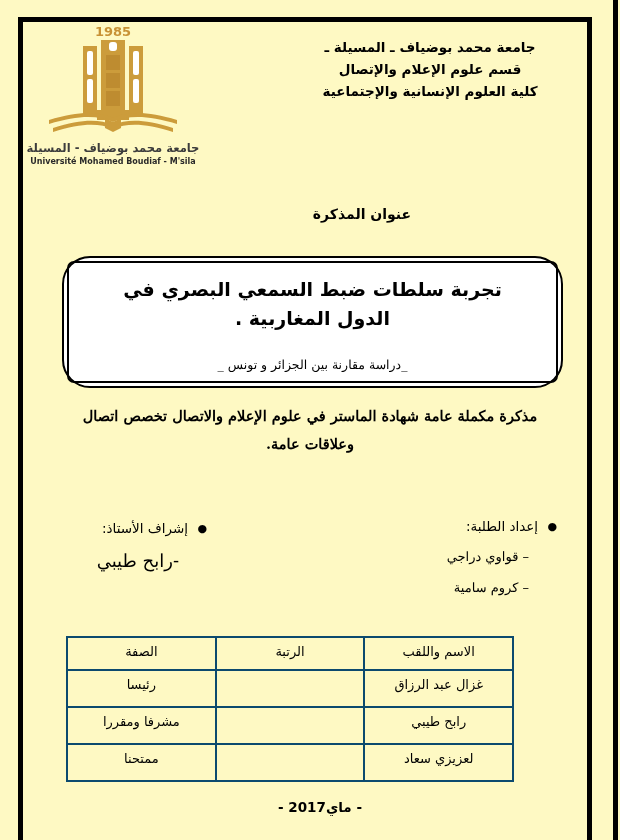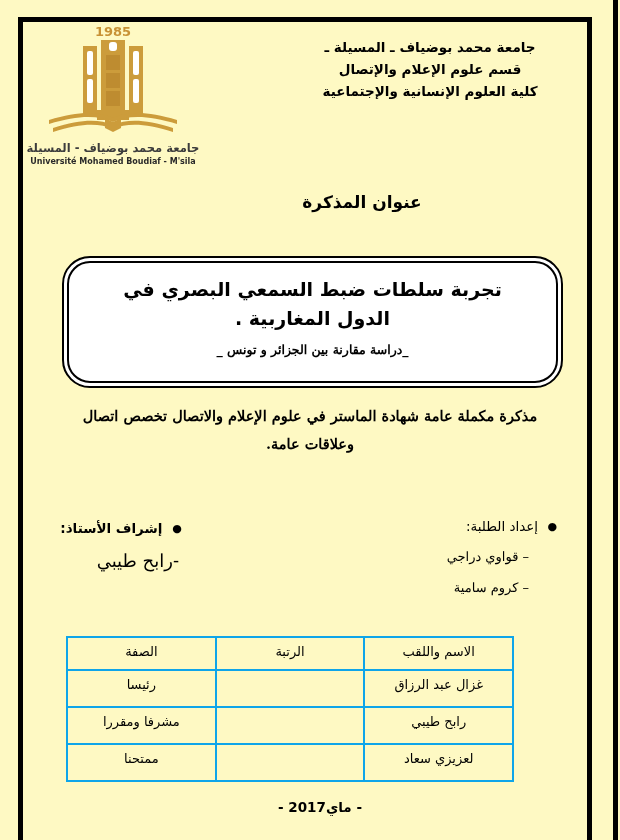--- a/index.html
+++ b/index.html
@@ -16,63 +16,63 @@
   .logo-block { position:absolute; left:26px; top:24px; width:174px; text-align:center; }
   .logo-caption-ar { font-size:11.5px; font-weight:bold; color:#3c3c3c; direction:rtl; margin-top:1px; }
   .logo-caption-fr { font-size:8px; font-weight:bold; color:#2a2a2a; margin-top:2px; }
 
   .org-header {
     position:absolute; left:268px; top:36px; width:324px; text-align:center;
     direction:rtl; font-weight:bold; font-size:13.5px; line-height:22px;
   }
 
   .memo-label {
-    position:absolute; left:252px; top:192px; width:220px; text-align:center;
-    direction:rtl; font-weight:bold; font-size:17px;
+    position:absolute; left:252px; top:206px; width:220px; text-align:center;
+    direction:rtl; font-weight:bold; font-size:14px;
   }
 
   .title-box {
     position:absolute; left:62px; top:256px; width:501px; height:132px;
     border:2px solid #000; border-radius:28px; box-sizing:border-box; padding:3px;
     background:#fff;
   }
   .title-box-inner {
-    width:100%; height:100%; border:2px solid #000; border-radius:23px;
+    width:100%; height:100%; border:2px solid #000; border-radius:7px;
     box-sizing:border-box; text-align:center; direction:rtl; padding:12px 28px 0 28px;
   }
   .main-title { font-size:19px; font-weight:bold; line-height:29px; }
-  .sub-title { font-size:12.5px; font-weight:bold; margin-top:9px; font-family:"DejaVu Serif", serif; }
+  .sub-title { font-size:12.5px; font-weight:normal; margin-top:24px; font-family:"DejaVu Serif", serif; }
 
   .degree-text {
     position:absolute; left:30px; top:402px; width:560px; text-align:center;
     direction:rtl; font-family:"DejaVu Serif", serif; font-weight:bold;
     font-size:14.5px; line-height:28px;
   }
 
   .students { position:absolute; left:305px; top:518px; width:252px; direction:rtl; text-align:right; }
   .students .heading { font-weight:normal; font-size:13.5px; margin-bottom:13px; }
   .students .item { margin:0 28px 11px 0; font-family:"DejaVu Serif", serif; font-size:13px; line-height:20px; }
 
   .supervisor { position:absolute; left:35px; top:520px; width:172px; direction:rtl; text-align:right; }
-  .supervisor .heading { font-weight:bold; font-size:13.5px; margin-bottom:14px;text-align:center; }
+  .supervisor .heading { font-weight:normal; font-size:13.5px; margin-bottom:14px; }
   .supervisor .name { margin-right:28px; font-family:"DejaVu Serif", serif; font-size:18px; }
 
   .bullet { font-size:11px; vertical-align:1px; margin-left:5px; }
 
   .committee-heading {
     position:absolute; left:208px; top:607px; width:200px; text-align:center;
     direction:rtl; font-weight:bold; font-size:13.5px;
   }
 
   .committee-table {
     position:absolute; left:66px; top:636px; width:448px;
     border-collapse:collapse; direction:rtl; font-size:13px; table-layout:fixed;
   }
   .committee-table td {
-    border:2px solid #0ea5e9; text-align:center; vertical-align:top;
+    border:2px solid #0c4a6e; text-align:center; vertical-align:top;
     padding:6px 4px 14px 4px;
   }
   .committee-table tr.hdr td { padding-bottom:10px; }
 
   .date-line {
     position:absolute; left:20px; top:799px; width:600px; text-align:center;
     direction:rtl; font-weight:bold; font-size:13.5px;
   }
 </style>
 </head>

